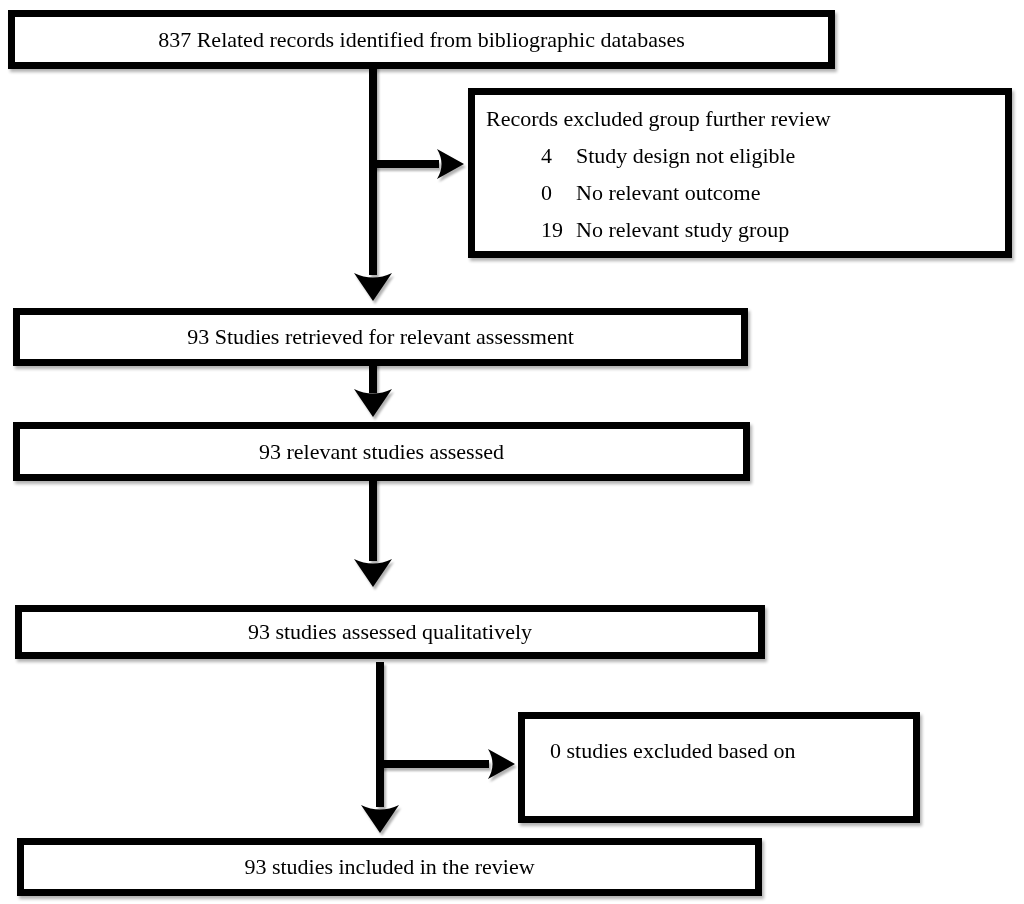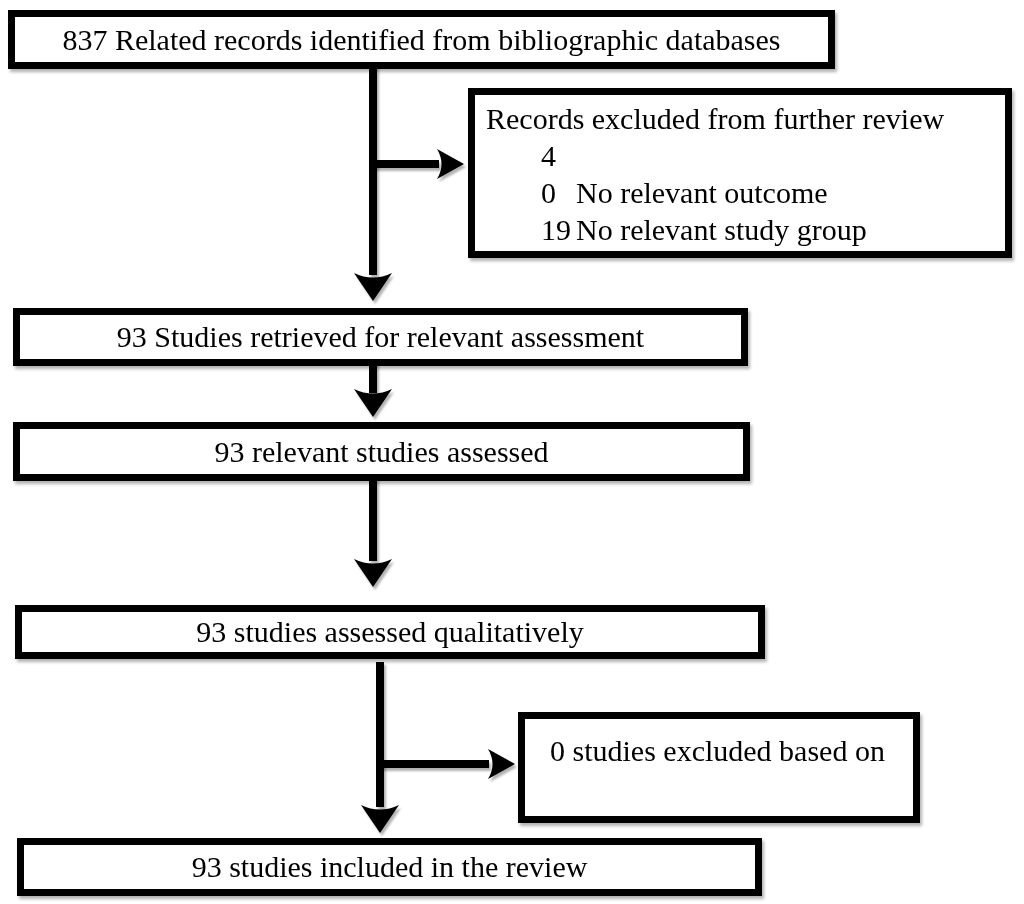--- a/index.html
+++ b/index.html
@@ -10,21 +10,21 @@
     background: #ffffff;
     font-family: "Liberation Serif", "DejaVu Serif", serif;
     color: #000000;
     overflow: hidden;
   }
   .fbox {
     position: absolute;
     box-sizing: border-box;
     border: 7px solid #000000;
     background: #ffffff;
-    font-size: 30px;
+    font-size: 22px;
     box-shadow: 2px 3px 3px rgba(0,0,0,0.30);
   }
   .center {
     display: flex;
     align-items: center;
     justify-content: center;
     text-align: center;
   }
   
   #box-records    { left: 8px;   top: 10px;  width: 827px; height: 59px; }
@@ -75,23 +75,24 @@
   <div id="line-a1" class="vline"></div>
   <svg id="head-a1" class="ahead" width="38" height="28" viewBox="0 0 38 28">
     <path d="M0 0 Q19 9 38 0 L19 28 Z" fill="#000000"></path>
   </svg>
   <div id="line-b1" class="hline"></div>
   <svg id="head-b1" class="ahead" width="27" height="30" viewBox="0 0 27 30">
     <path d="M0 0 Q9 15 0 30 L27 15 Z" fill="#000000"></path>
   </svg>
 
   <div id="box-excl1" class="fbox">
-    <div>Records excluded from further review</div>
+    <div>Records excluded group further review</div>
     <div class="excl-item">
       <span class="num">4</span>
+      <span>Study design not eligible</span>
     </div>
     <div class="excl-item">
       <span class="num">0</span>
       <span>No relevant outcome</span>
     </div>
     <div class="excl-item">
       <span class="num">19</span>
       <span>No relevant study group</span>
     </div>
   </div>

